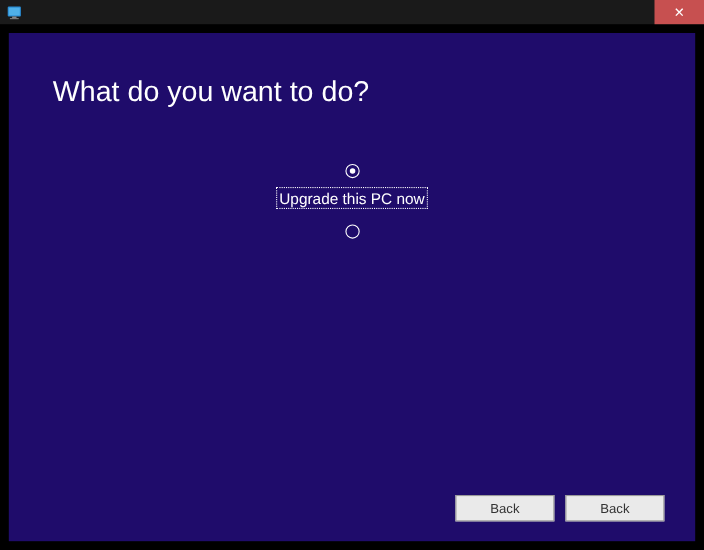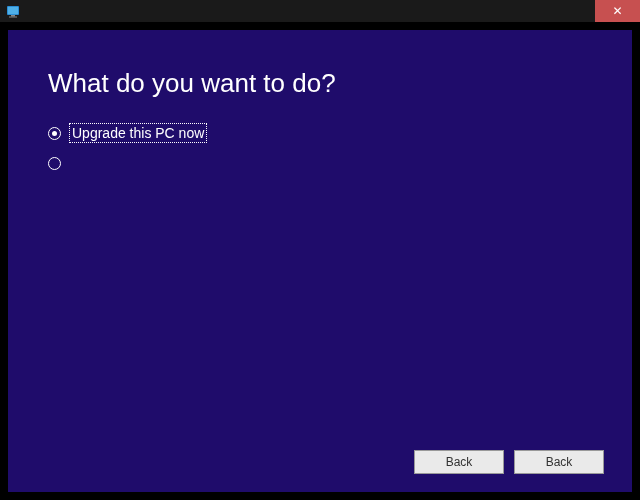--- a/index.html
+++ b/index.html
@@ -58,32 +58,33 @@
       width: 100%;
       height: 100%;
       background: #1f0c6b;
       padding: 38px 40px 0 40px;
       position: relative;
     }
     .heading {
       color: #ffffff;
       font-size: 26px;
       font-weight: 300;
-      margin-bottom: 26px;
+      margin-bottom: 50px;
     }
     .options {
       display: flex;
       flex-direction: column;
       gap: 16px;
     }
     .option {
       display: flex;
       align-items: center;
       gap: 10px;
       cursor: pointer;
+      flex-direction: column;
     }
     .radio {
       width: 13px;
       height: 13px;
       border-radius: 50%;
       border: 1.5px solid #fff;
       display: flex;
       align-items: center;
       justify-content: center;
       flex-shrink: 0;

